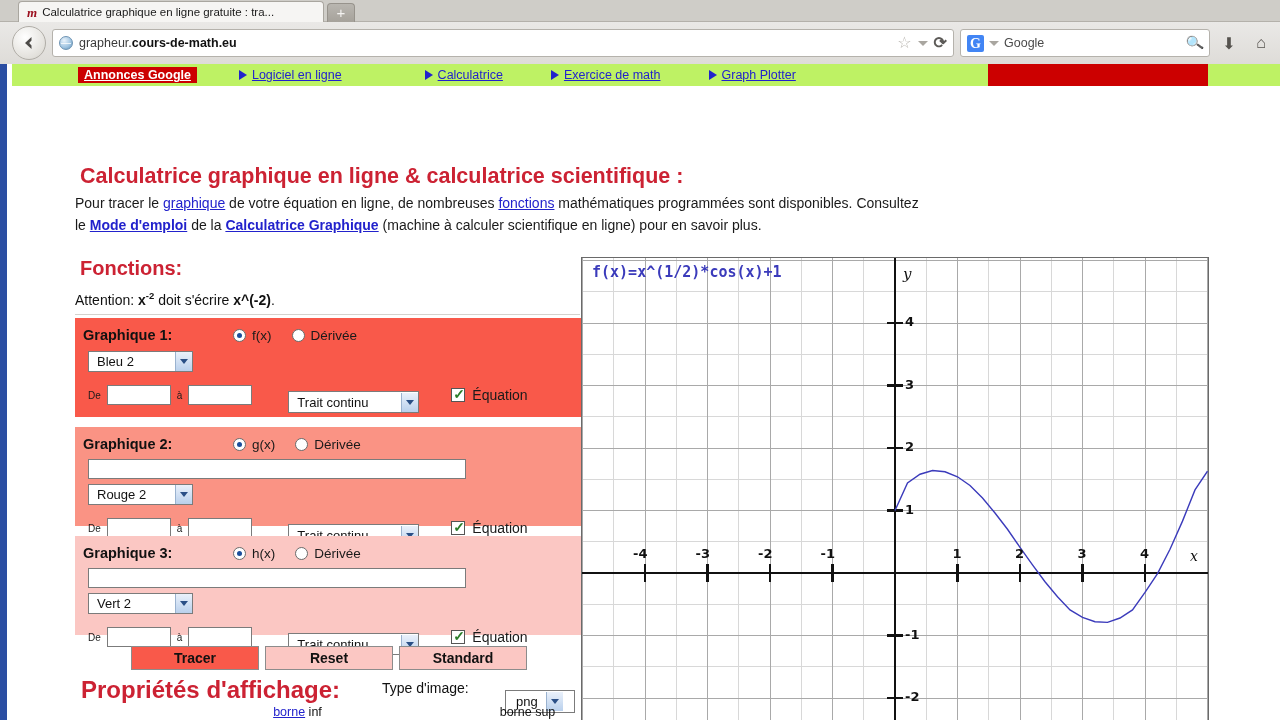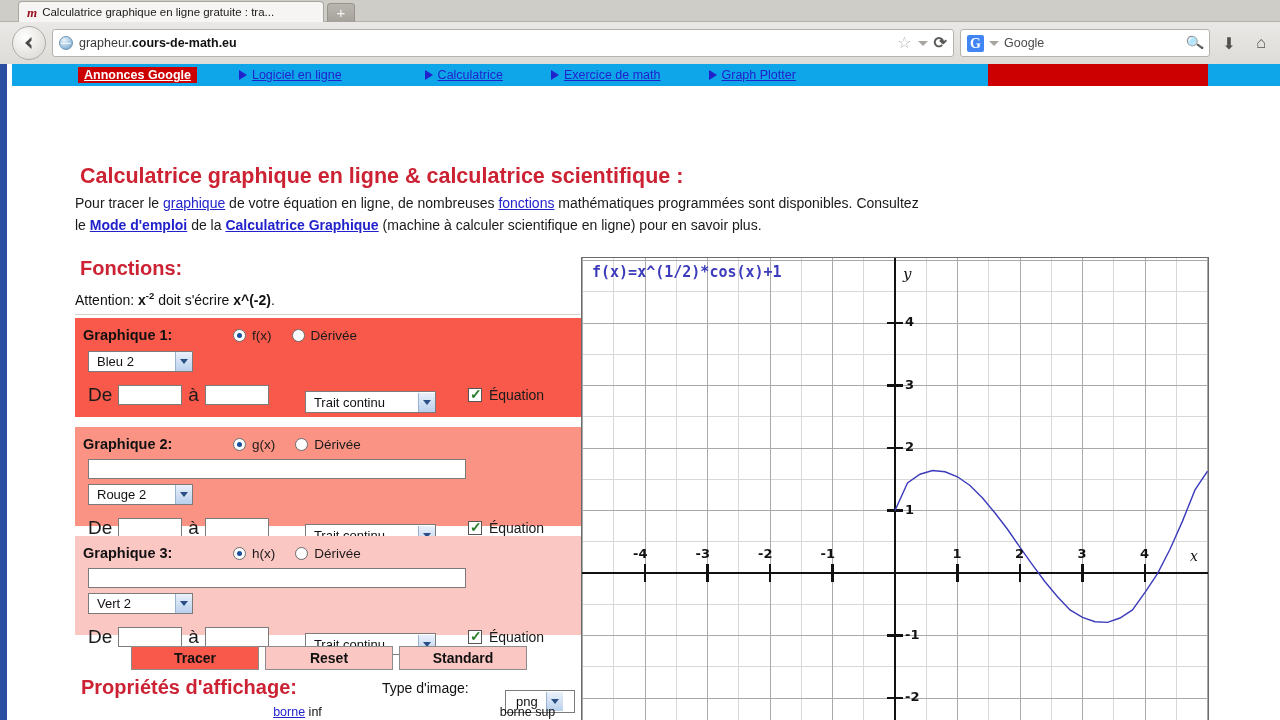--- a/index.html
+++ b/index.html
@@ -64,21 +64,21 @@
 
   
   #page { position:relative; width:1280px; height:656px; background:#fff; overflow:hidden; }
   #leftstrip { position:absolute; left:0; top:0; width:7px; height:656px;
                background:#2b4ea2; }
   #leftstrip2 { position:absolute; left:7px; top:0; width:5px; height:656px;
                 background:#ffffff; }
 
   
   #adbar { position:absolute; left:12px; top:0; right:0; height:22px;
-           background:#0ea5e9; display:flex; align-items:center; }
+           background:#bef264; display:flex; align-items:center; }
   #annonces { margin-left:66px; background:#cc0000; color:#fff; font-weight:bold;
               font-size:12.5px; padding:1px 6px; text-decoration:underline; }
   .adlink { color:#2222cc; font-size:12.5px; text-decoration:underline;
             white-space:nowrap; display:flex; align-items:center; gap:5px; }
   .adlink .tri { width:0;height:0;border-top:5px solid transparent;
                  border-bottom:5px solid transparent;border-left:8px solid #2222cc; }
   #adred { position:absolute; left:988px; top:0; width:220px; height:22px;
            background:#cc0000; }
 
   
@@ -121,40 +121,40 @@
   .sel-arrow { width:17px; height:19px; margin-left:8px;
                background:linear-gradient(#eaf1fb,#b9d0ec);
                border-left:1px solid #9ab2cf; display:flex; align-items:center;
                justify-content:center; }
   .sel-arrow i { width:0;height:0;border-left:4px solid transparent;
                  border-right:4px solid transparent;border-top:5px solid #2a4f86;
                  display:block; font-style:normal; }
   .colorsel { margin:5px 0 0 5px; width:105px; justify-content:space-between;
               padding-left:8px; }
   .gp-row3 { display:flex; align-items:center; margin-top:5px; margin-left:5px; gap:0; }
-  .lbl { font-size:19px; color:#1a1a1a; }
+  .lbl { font-size:10px; color:#1a1a1a; }
   .minibox { width:64px; height:20px; background:#fff; border:1px solid #7b7b7b;
              margin:0 6px; }
   .traitsel { width:131px; justify-content:space-between; padding-left:8px;
               margin-left:30px; height:22px; }
   .chk { width:14px; height:14px; background:#fff; border:1px solid #555;
          margin-left:32px; position:relative; flex:0 0 auto; }
   .chk::after { content:"✓"; position:absolute; left:1px; top:-3px;
                 font-size:14px; color:#2a7d2a; font-weight:bold; }
   .eqlabel { font-size:14px; color:#1a1a1a; margin-left:7px; }
 
   
   #btnrow { position:absolute; left:131px; top:582px; display:flex; gap:6px; }
   .btn { height:24px; padding:0 10px; min-width:128px; text-align:center;
          font-size:14px; font-weight:bold; color:#111; border:1px solid #8c8c8c;
          line-height:22px; }
   .btn-tracer { background:#f9594a; }
   .btn-plain { background:#fbc7c3; }
 
-  #props-h { position:absolute; left:81px; top:612px; font-size:20px;
+  #props-h { position:absolute; left:81px; top:612px; font-size:24px;
              font-weight:bold; color:#cc2233; white-space:nowrap; }
   #typeimg-l { position:absolute; left:382px; top:616px; font-size:14px; color:#111; }
   #typeimg-s { position:absolute; left:505px; top:612px; width:70px; height:23px; }
 
   
   #ptable { position:absolute; left:75px; top:640px; width:505px;
             border-collapse:collapse; font-size:13.5px; color:#111; }
   #ptable td { padding:1px 2px; vertical-align:middle; }
   .sublbl { font-size:12.5px; color:#111; text-align:center; }
   .sublbl a { color:#2222cc; text-decoration:underline; }

